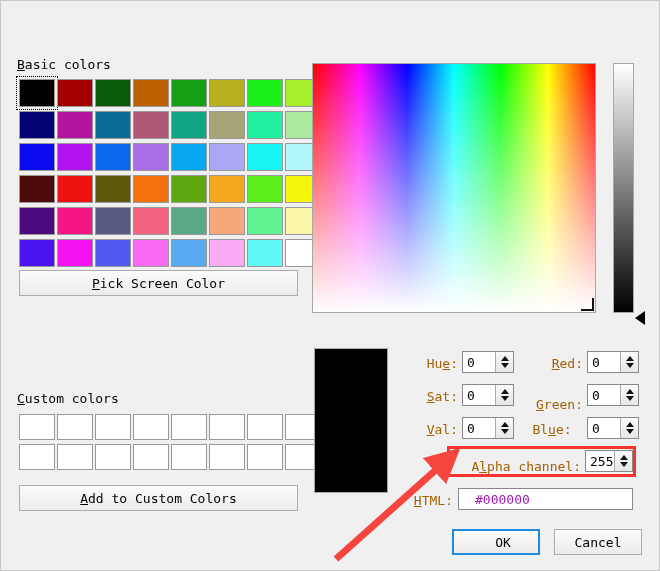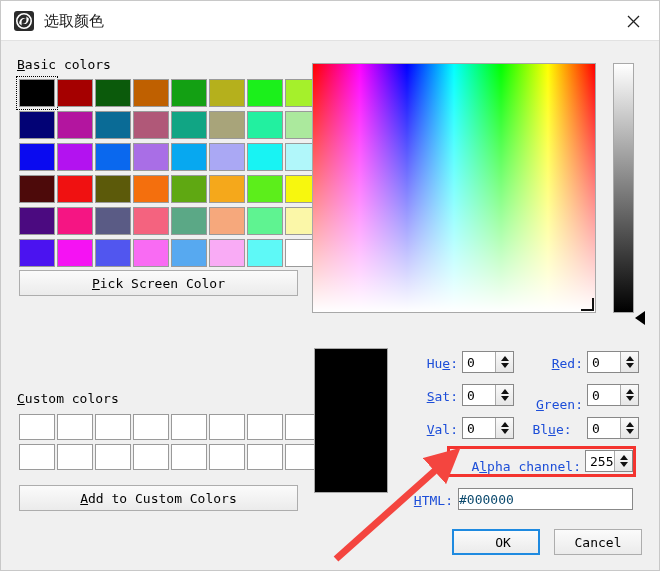--- a/index.html
+++ b/index.html
@@ -204,21 +204,21 @@
     box-sizing: border-box;
     border: 1px solid #a8a8a8;
     background: #000000;
   }
 
   
   .field-label {
     position: absolute;
     font-family: "DejaVu Sans Mono", "Liberation Mono", monospace;
     font-size: 13px;
-    color: #1d4ed8;
+    color: #a16207;
     white-space: nowrap;
     text-align: right;
   }
   .spin {
     position: absolute;
     box-sizing: border-box;
     height: 22px;
     background: #ffffff;
     border: 1px solid #888;
     display: flex;
@@ -256,24 +256,24 @@
   
   #html-input {
     position: absolute;
     left: 457px; top: 487px;
     width: 175px; height: 22px;
     box-sizing: border-box;
     background: #fff;
     border: 1px solid #888;
     font-family: "DejaVu Sans Mono", "Liberation Mono", monospace;
     font-size: 13px;
-    color: #0c4a6e;
+    color: #a21caf;
     display: flex;
     align-items: center;
-    padding-left: 0;
+    padding-left: 16px;
   }
 
   
   #alpha-highlight {
     position: absolute;
     left: 446px; top: 445px;
     width: 189px; height: 31px;
     box-sizing: border-box;
     border: 3px solid #f4342f;
     pointer-events: none;
@@ -283,36 +283,20 @@
     left: 325px; top: 440px;
     width: 145px; height: 125px;
     pointer-events: none;
   }
 </style>
 </head>
 <body>
 
 <div id="window">
 
-  <div id="titlebar">
-    <div id="app-icon">
-      <svg width="20" height="20" viewBox="0 0 20 20">
-        <circle cx="10" cy="10" r="7.2" fill="none" stroke="#ffffff" stroke-width="1.6"></circle>
-        <path d="M5.2 12.6 C5.2 7.6 9 6.2 12 7.2 C10 6.9 7.6 8.2 7.6 10.6 L7.6 14.4 Z" fill="#ffffff"></path>
-        <path d="M14.8 7.4 C14.8 12.4 11 13.8 8 12.8 C10 13.1 12.4 11.8 12.4 9.4 L12.4 5.6 Z" fill="#ffffff"></path>
-      </svg>
-    </div>
-    <div id="title-text">选取颜色</div>
-    <div id="close-btn">
-      <svg width="13" height="13" viewBox="0 0 13 13">
-        <line x1="1" y1="1" x2="12" y2="12" stroke="#222" stroke-width="1.2"></line>
-        <line x1="12" y1="1" x2="1" y2="12" stroke="#222" stroke-width="1.2"></line>
-      </svg>
-    </div>
-  </div>
 
   <div id="basic-label" class="lbl"><span class="mn">B</span><span>asic colors</span></div>
   <div id="basic-grid">
       <div class="swatch sel" style="background: rgb(0, 0, 0);"></div>
       <div class="swatch" style="background: rgb(165, 0, 0);"></div>
       <div class="swatch" style="background: rgb(11, 90, 11);"></div>
       <div class="swatch" style="background: rgb(191, 96, 0);"></div>
       <div class="swatch" style="background: rgb(19, 160, 19);"></div>
       <div class="swatch" style="background: rgb(181, 176, 28);"></div>
       <div class="swatch" style="background: rgb(27, 240, 27);"></div>

